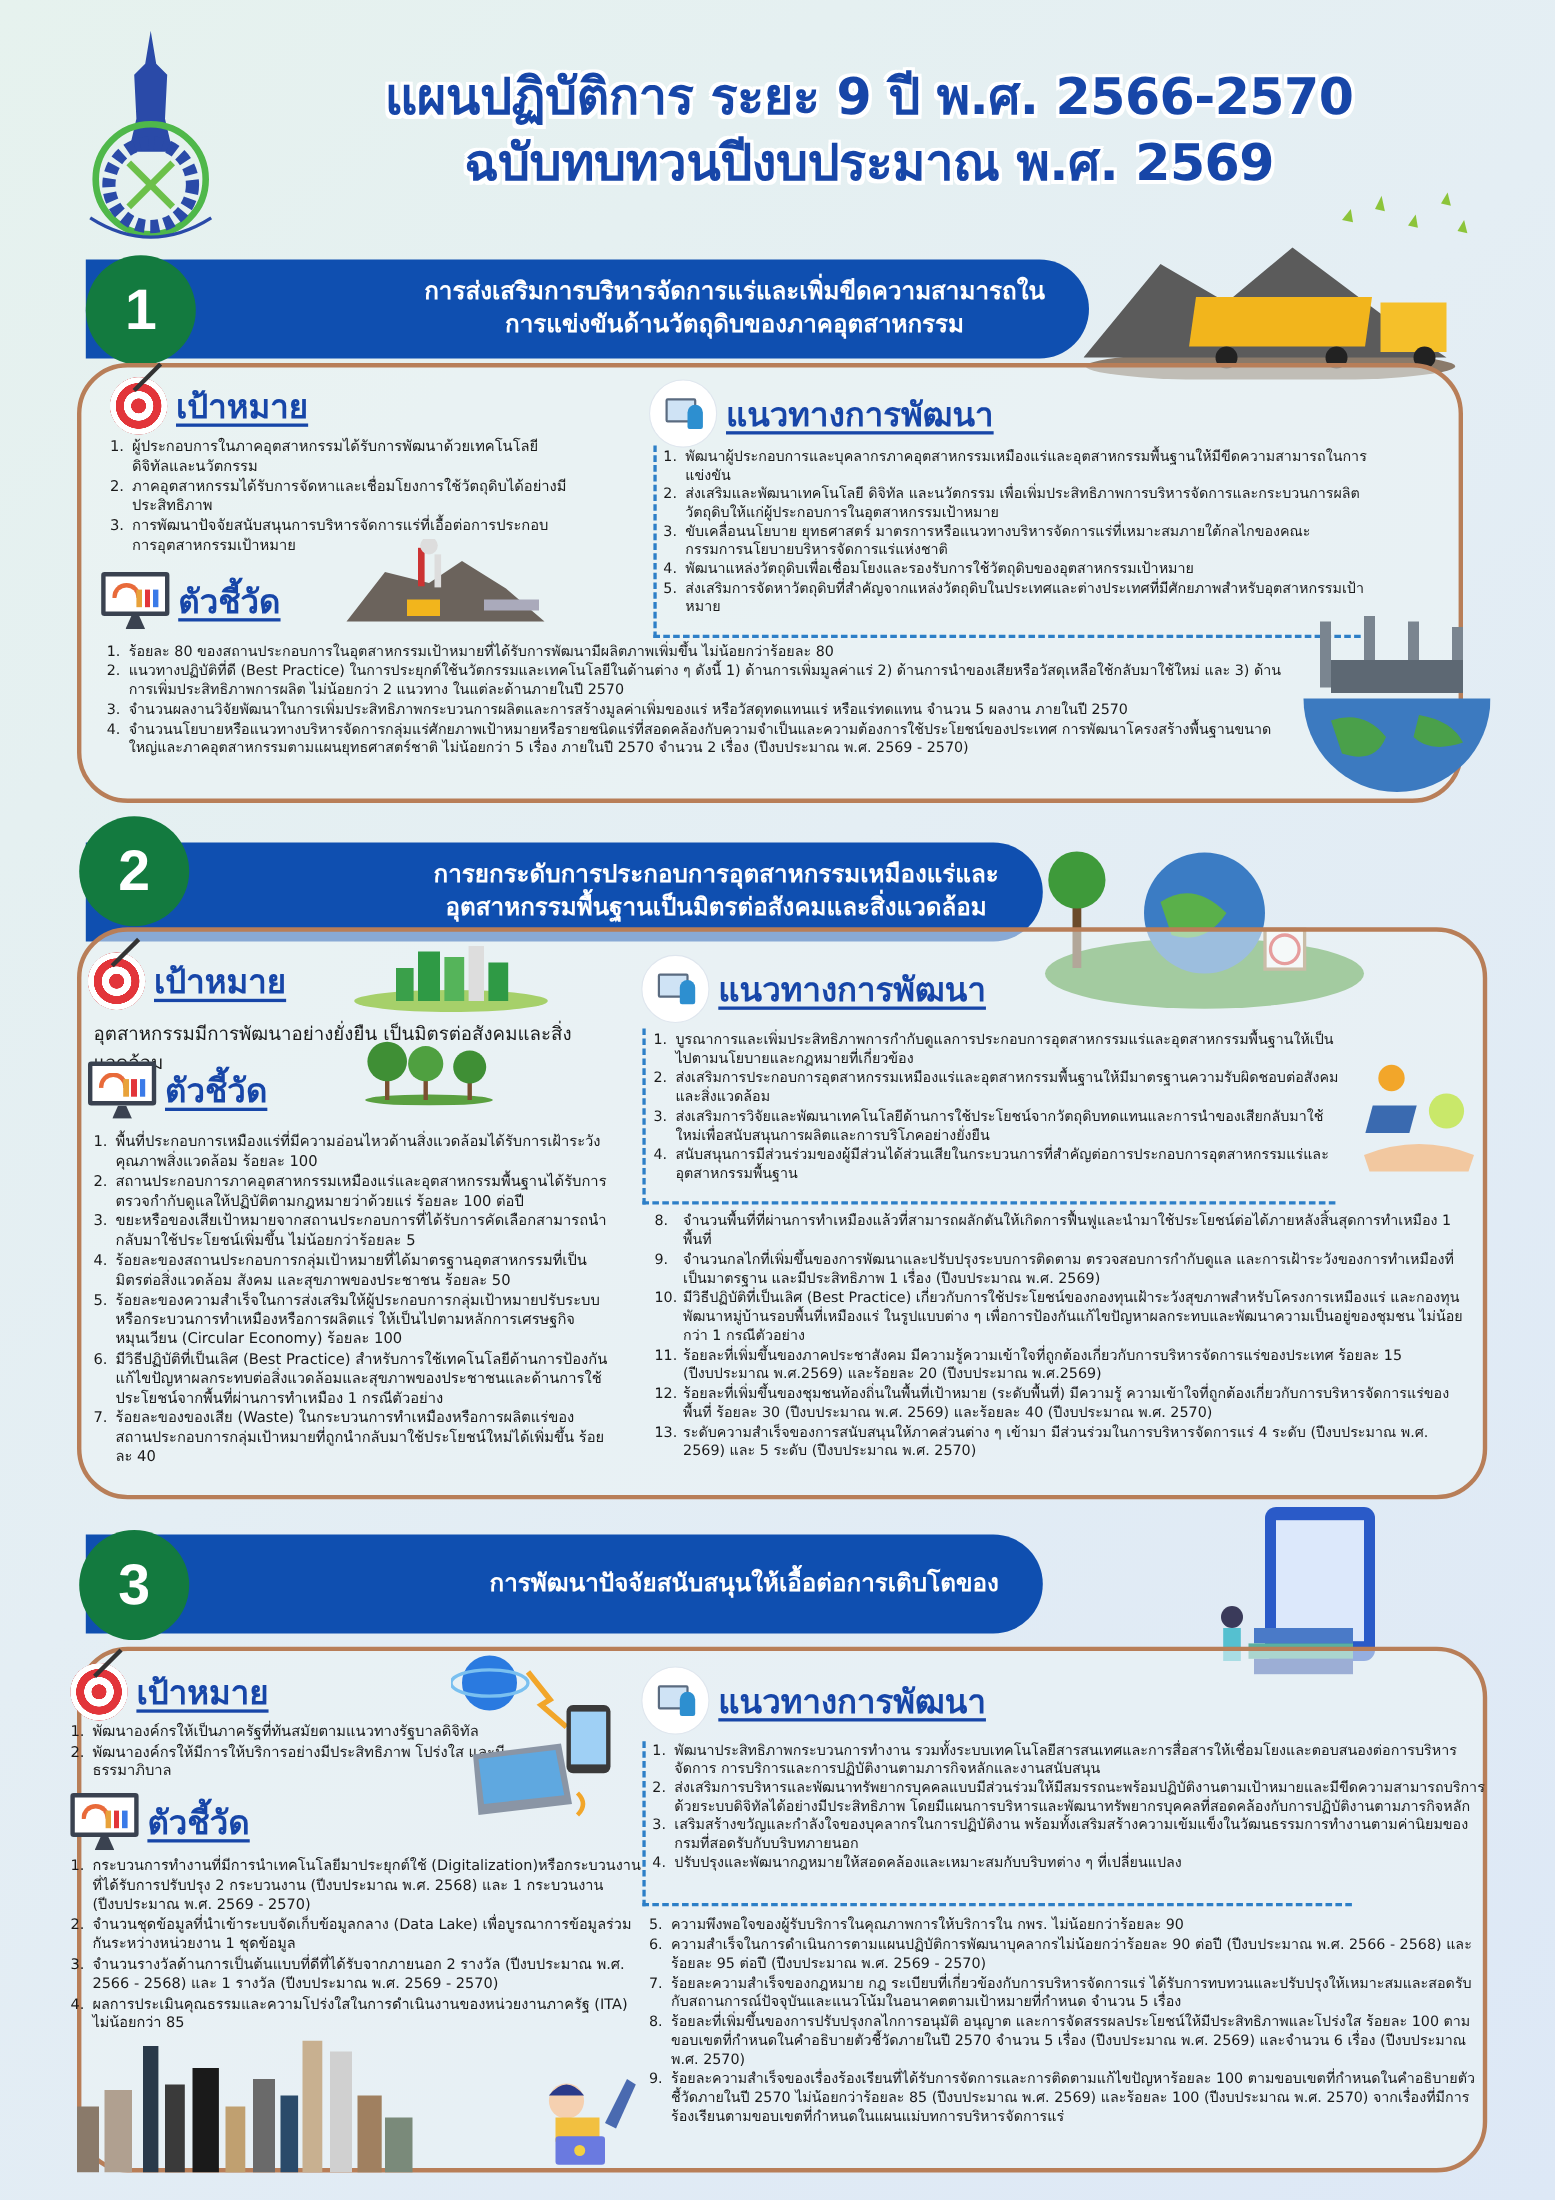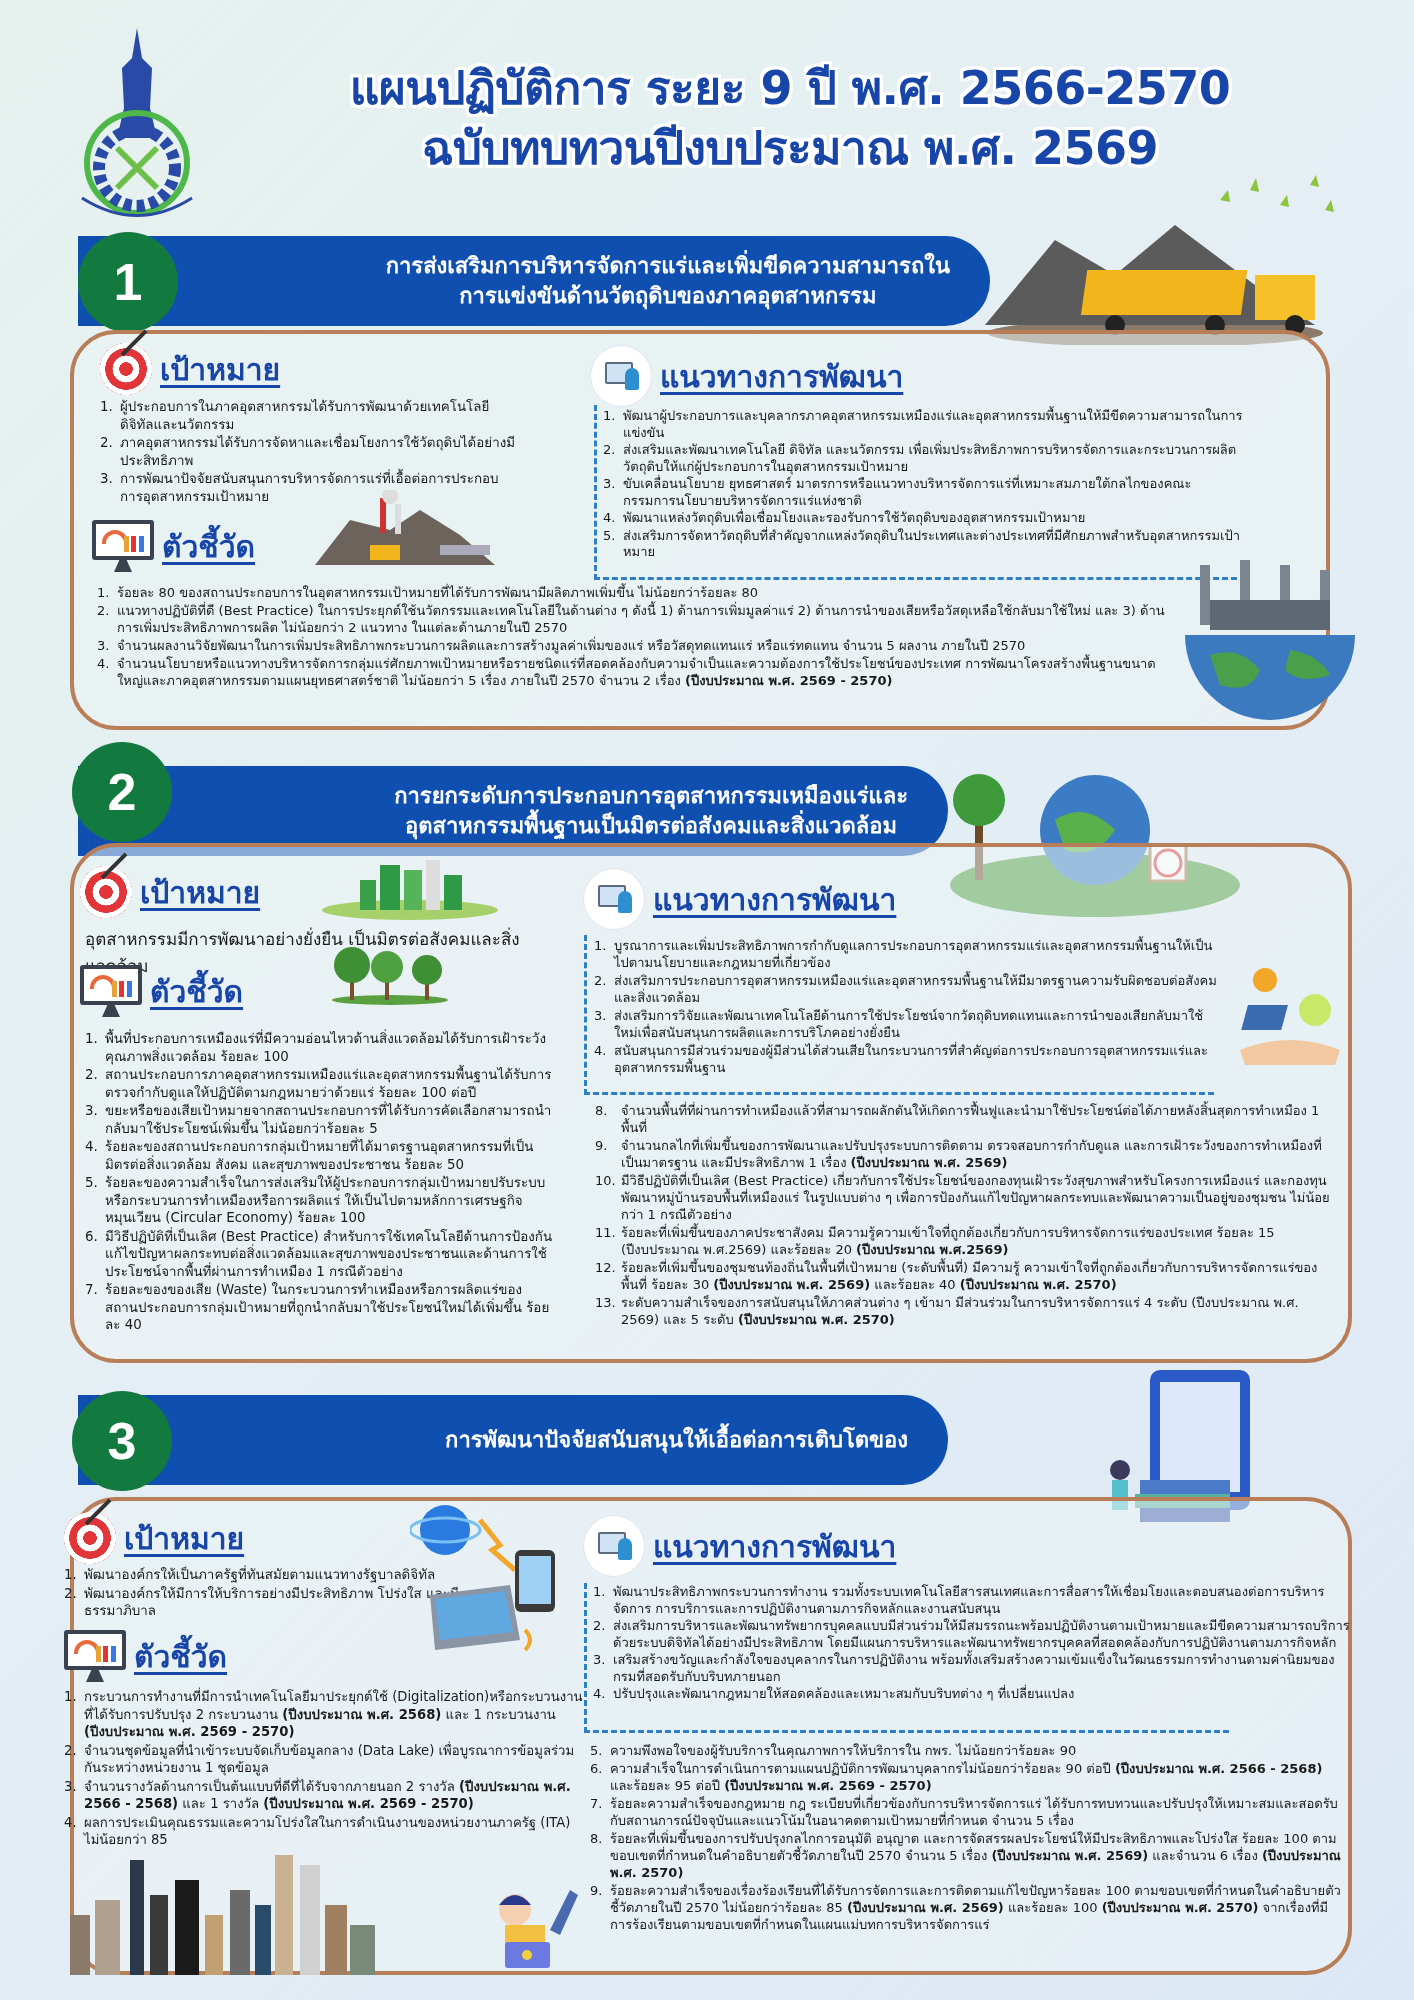--- a/index.html
+++ b/index.html
@@ -88,21 +88,21 @@
   .icon-dev::after {
     content: ""; position: absolute; left: 34px; top: 22px; width: 14px; height: 22px;
     background: #2d8fd0; border-radius: 7px 7px 2px 2px;
   }
 
   ol.list { list-style: none; position: absolute; font-size: 13.4px; line-height: 17.5px; color: #1a1a1a; }
   ol.list li { display: flex; margin-bottom: 1px; }
   ol.list li .n { flex: none; width: 20px; }
   ol.list li .t { flex: 1; }
   ol.list.tight li .n { width: 26px; }
-  b.bud { font-weight: bold; }
+  b.bud { font-weight: normal; }
 
   .dash-box {
     position: absolute; border-left: 3px dashed #2d7fc7; border-bottom: 3px dashed #2d7fc7;
   }
   .plain-text { position: absolute; font-size: 17px; color: #1a1a1a; }
 
   
   .illus { position: absolute; }
 </style>
 </head>

